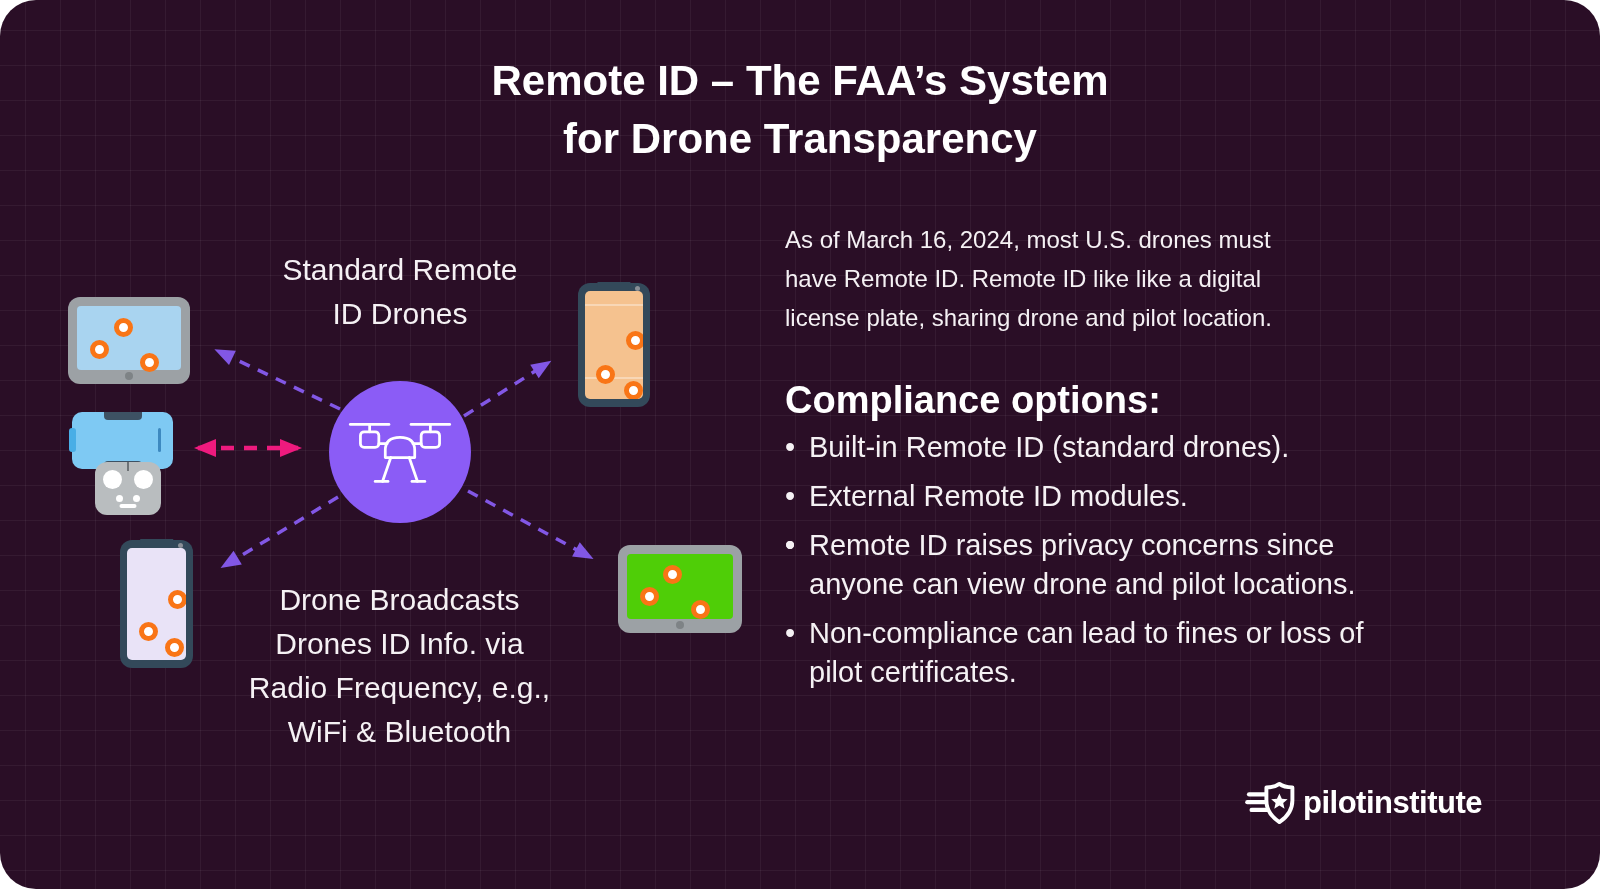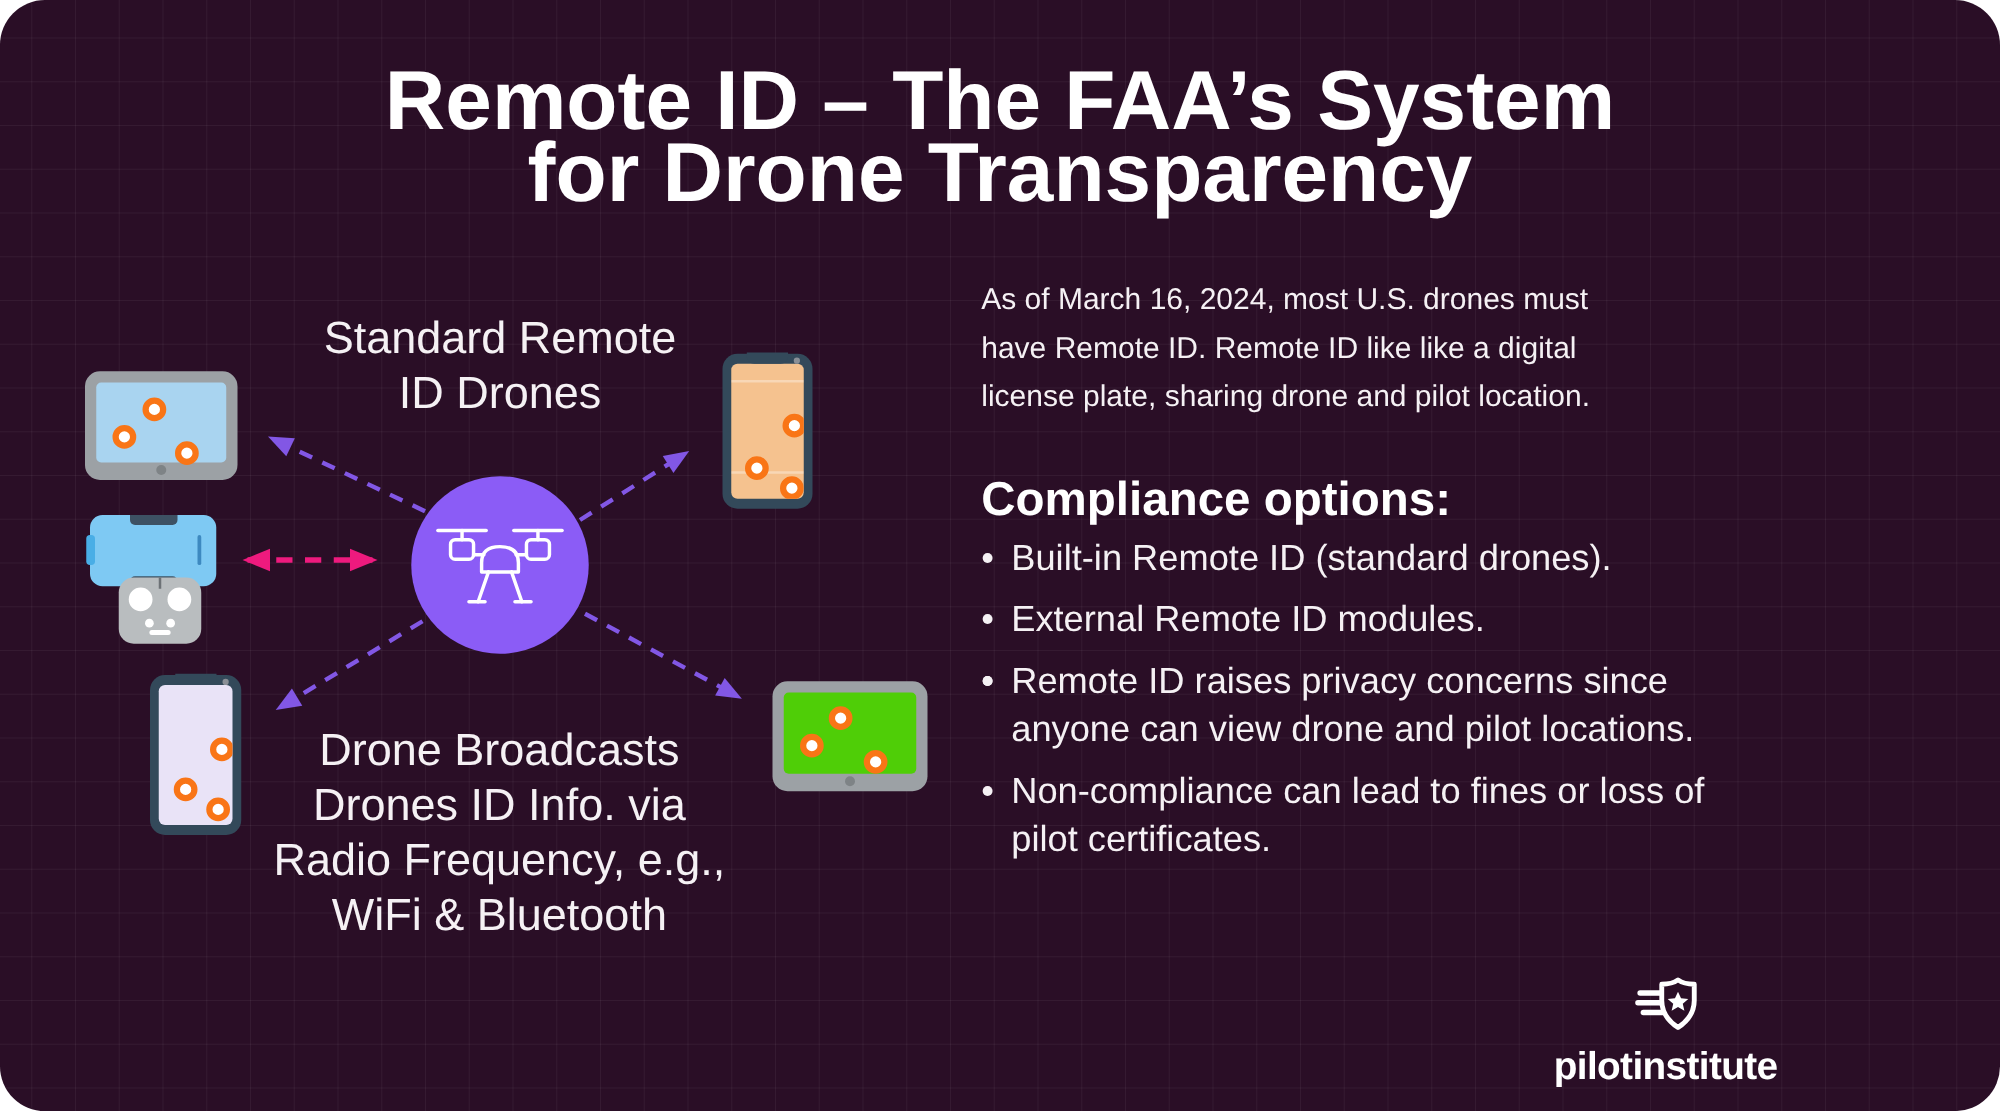--- a/index.html
+++ b/index.html
@@ -6,24 +6,24 @@
   .card{
     position:relative;width:1600px;height:889px;border-radius:36px;overflow:hidden;
     background-color:#2A0E26;
     background-image:
       linear-gradient(rgba(255,255,255,0.05) 1px, transparent 1px),
       linear-gradient(90deg, rgba(255,255,255,0.05) 1px, transparent 1px);
     background-size:35px 35px;background-position:25px 30px;
     color:#F5F1F4;
   }
   .title{position:absolute;top:52px;left:0;width:100%;text-align:center;
-    font-size:67px;font-weight:700;line-height:58px;color:#ffffff;letter-spacing:0;}
+    font-size:42px;font-weight:700;line-height:58px;color:#ffffff;letter-spacing:0;}
   
   .diagram{position:absolute;left:0;top:180px;width:780px;height:620px;}
-  .diagram-label{position:absolute;text-align:center;font-size:36px;line-height:44px;color:#F5F1F4;}
+  .diagram-label{position:absolute;text-align:center;font-size:30px;line-height:44px;color:#F5F1F4;}
   .label-top{left:250px;top:68px;width:300px;}
   .label-bottom{left:212px;top:398px;width:375px;}
   .drone-circle{position:absolute;left:329px;top:201px;width:142px;height:142px;border-radius:50%;
     background:#8B5CF6;display:flex;align-items:center;justify-content:center;}
   
   .tablet{position:absolute;background:#9CA1A5;border-radius:12px;padding:9px 9px 14px 9px;box-sizing:border-box;}
   .tablet .screen{width:100%;height:100%;border-radius:4px;position:relative;}
   .tablet .home-btn{position:absolute;bottom:4px;left:50%;transform:translateX(-50%);
     width:8px;height:8px;border-radius:50%;background:#7E8386;}
   .phone{position:absolute;background:#33495A;border-radius:12px;padding:8px 7px;box-sizing:border-box;}
@@ -48,21 +48,21 @@
   .ctrl-notch{position:absolute;top:0;left:50%;transform:translateX(-50%);width:2px;height:9px;background:#6d7276;}
   .ctrl-bar{position:absolute;bottom:7px;left:50%;transform:translateX(-50%);width:17px;height:4px;border-radius:2px;background:#ffffff;}
   
   .content{position:absolute;left:785px;top:0;width:770px;}
   .intro{position:absolute;top:220px;font-size:24px;line-height:39px;}
   .heading{position:absolute;top:381px;font-size:38px;line-height:39px;font-weight:700;color:#ffffff;}
   .bullets{position:absolute;top:428px;left:0;width:770px;margin:0;padding:0;list-style:none;}
   .bullets li{position:relative;padding-left:24px;margin-bottom:10px;font-size:29px;line-height:39px;}
   .bullet-dot{position:absolute;left:0;top:0;}
   
-  .logo{position:absolute;left:1243px;top:779px;display:flex;align-items:center;gap:8px;flex-direction:column;}
+  .logo{position:absolute;left:1243px;top:779px;display:flex;align-items:center;gap:8px;}
   .logo-text{font-size:31px;font-weight:700;color:#ffffff;letter-spacing:-0.5px;}
   .arrows{position:absolute;left:0;top:0;width:1600px;height:889px;pointer-events:none;}
 </style>
 </head>
 <body>
 
 <div class="card">
 
   <div class="title">
     <div>Remote ID – The FAA’s System</div>

